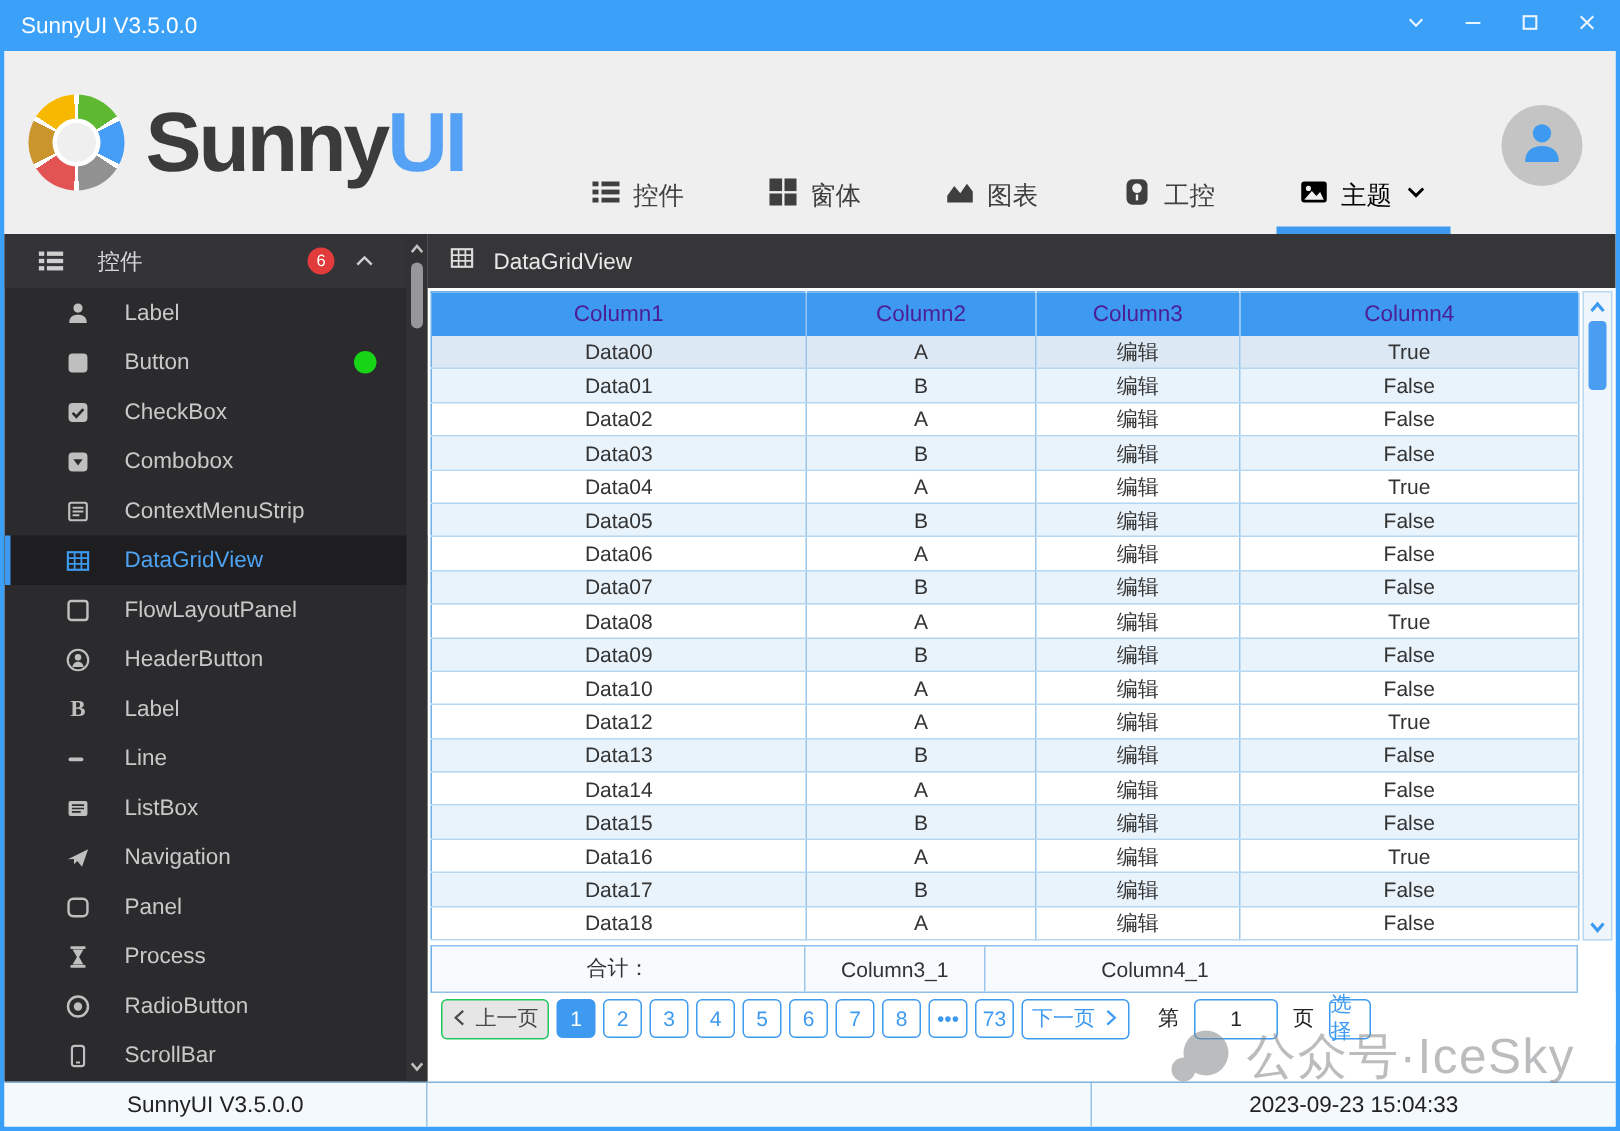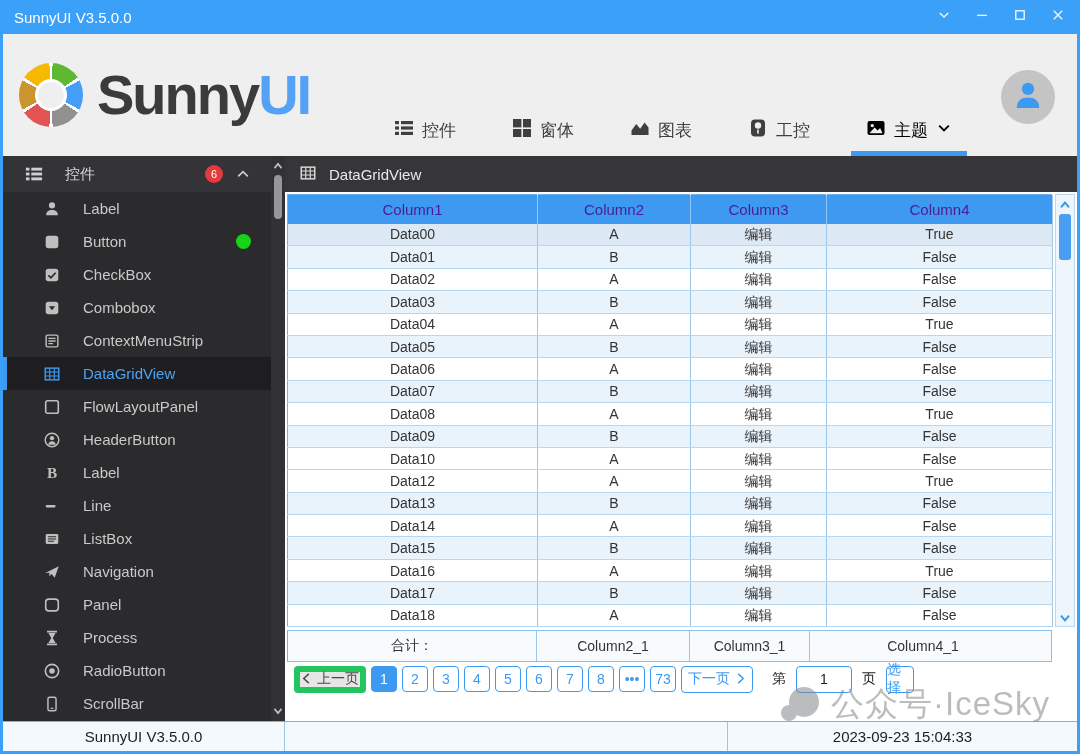--- a/index.html
+++ b/index.html
@@ -94,21 +94,21 @@
              border:1px solid #8fc0e9; border-left:1px solid #6fb0e6; height:32px; }
   .summary .cell { display:flex; align-items:center; justify-content:center; font-size:14px; color:#333;
                    border-right:1px solid #9cc6ea; }
   .summary .cell:last-child { border-right:none; }
 
   
   .pagination { height:34px; flex:none; display:flex; align-items:center; gap:5px; padding-left:7px; background:#fff; }
   .pg-btn { height:27px; display:flex; align-items:center; justify-content:center; gap:5px;
             border-radius:4px; font-size:14px; cursor:pointer; }
   .pg-prev, .pg-next { width:72px; }
-  .pg-prev { background:#e6e6e6; border:6px solid #22c55e; color:#4a4a4a; }
+  .pg-prev { background:#e6e6e6; border:1px solid #22c55e; color:#4a4a4a; }
   .pg-next { background:#fff; border:1px solid #3d9af0; color:#3d9af0; }
   .pg-page { width:26px; height:26px; background:#fff; border:1px solid #3d9af0; color:#3d9af0;
              border-radius:4px; display:flex; align-items:center; justify-content:center; font-size:14px; cursor:pointer; }
   .pg-page.active { background:#3d9af0; color:#fff; }
   .pg-chev svg { width:11px; height:11px; }
   .pg-label { font-size:14px; color:#222; margin:0 5px; }
   .pg-input { width:56px; height:27px; border:1px solid #3d9af0; border-radius:4px; text-align:center;
               font-size:14px; color:#222; outline:none; font-family:inherit; }
   .pg-select { width:28px; height:27px; background:#fff; border:1px solid #3d9af0; color:#3d9af0;
                border-radius:4px; font-size:14px; display:flex; align-items:center; justify-content:center; cursor:pointer; }
@@ -541,21 +541,20 @@
                 </svg></span>
             <span class="thumb"></span>
             <span class="arrow down"><svg viewBox="0 0 20 20">
                   <path d="M5 7l5 6 5-6" fill="none" stroke="currentColor" stroke-width="2.6"></path>
                 </svg></span>
           </div>
         </div>
 
         <div class="summary" id="grid-summary">
             <div class="cell" style="width:249px">合计：</div>
-            <div class="cell" style="width:153px">Column2_1</div>
             <div class="cell" style="width:120px">Column3_1</div>
             <div class="cell" style="width:226px">Column4_1</div>
           </div>
 
         <div class="pagination">
           <div class="pg-btn pg-prev">
             <span class="pg-chev"><svg viewBox="0 0 12 12">
                   <path d="M8.5 1L3 6l5.5 5" fill="none" stroke="currentColor" stroke-width="1.6"></path>
                 </svg></span>
             <span>上一页</span>

